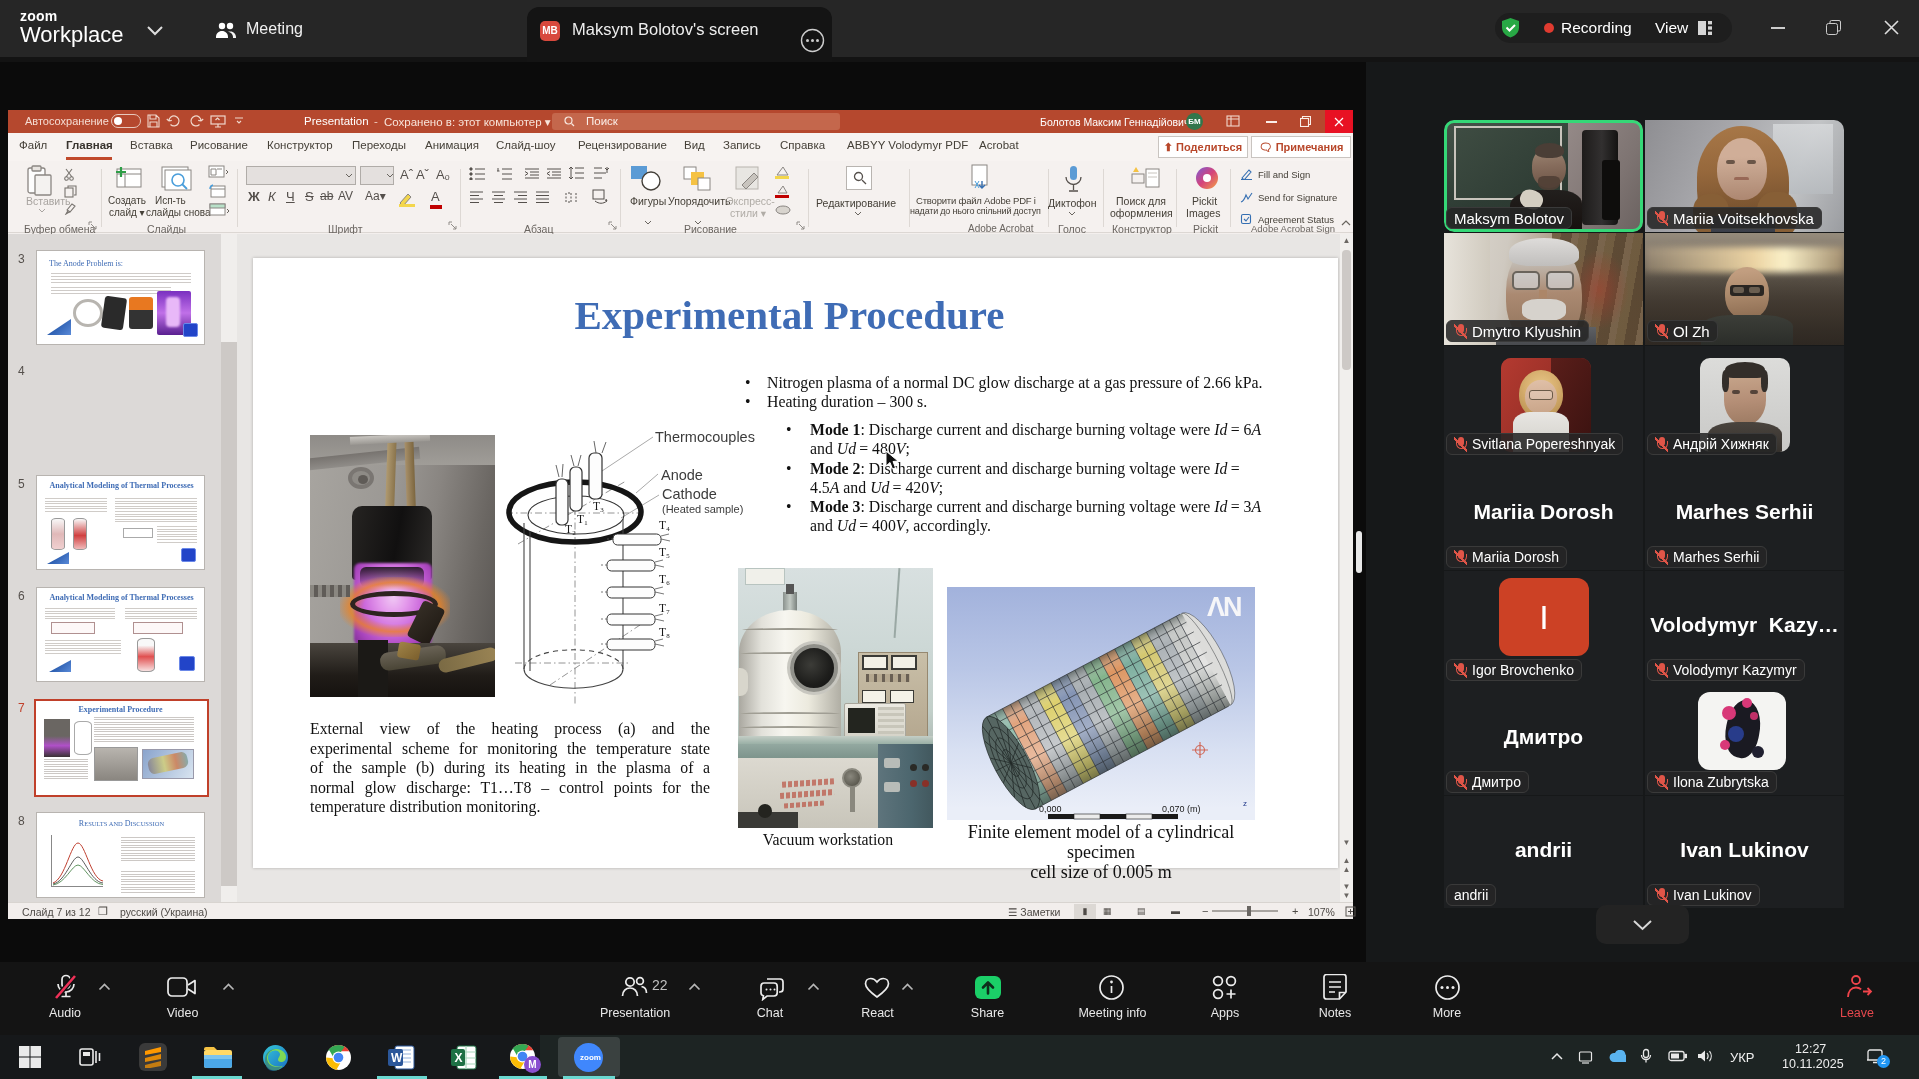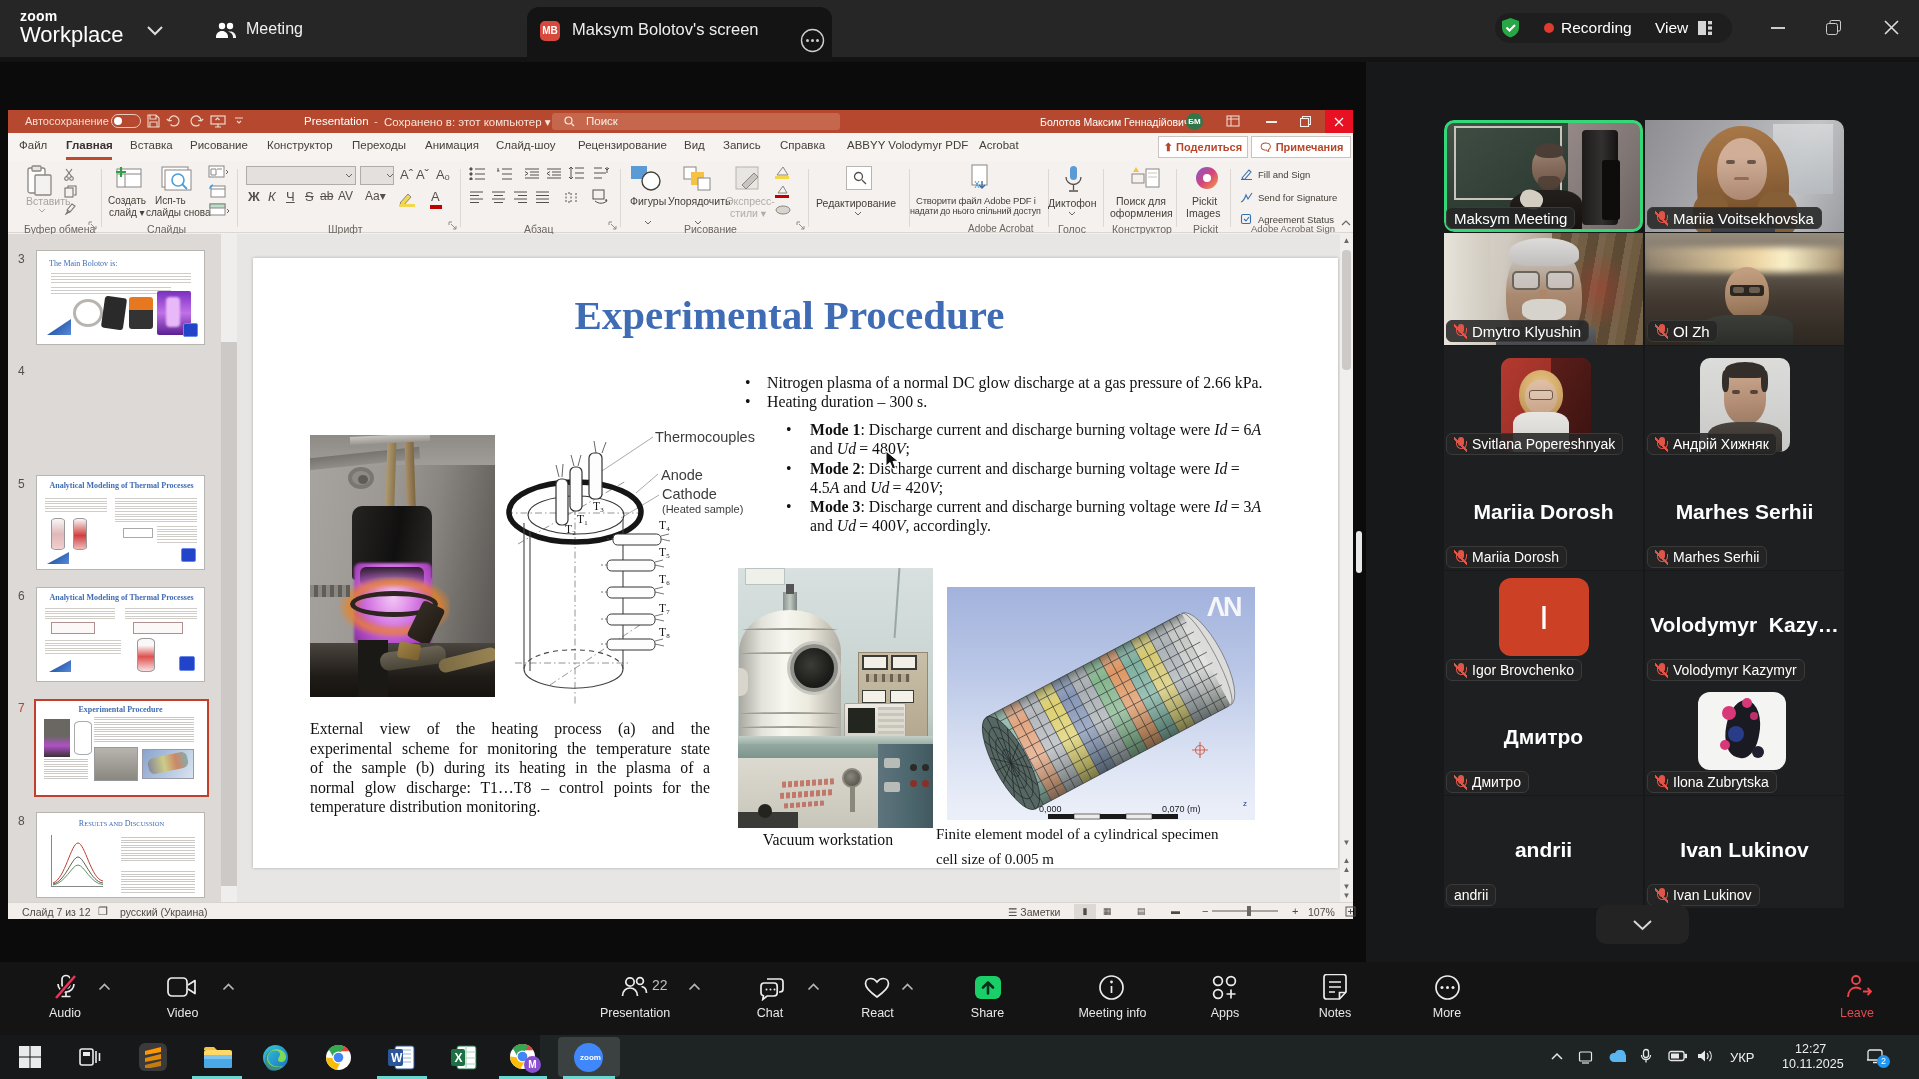--- a/index.html
+++ b/index.html
@@ -66,21 +66,21 @@
     <div class="a" style="left:124px;top:0;width:75px;height:112px;background:linear-gradient(120deg,#958a88,#7e7472 60%,#6a615f)"></div>
     <div class="a" style="left:138px;top:10px;width:36px;height:95px;background:linear-gradient(90deg,#1d1b1a,#323030 55%,#141312);border-radius:4px"></div>
     <div class="a" style="left:158px;top:40px;width:18px;height:60px;background:#0e0d0c;border-radius:3px"></div>
     <div class="a" style="left:88px;top:28px;width:34px;height:40px;border-radius:46% 54% 50% 50%;background:linear-gradient(175deg,#967e6c 15%,#866c5c 45%,#6a5244)"></div>
     <div class="a" style="left:91px;top:23px;width:29px;height:15px;border-radius:50% 50% 40% 40%;background:#4a3e36"></div>
     <div class="a" style="left:94px;top:56px;width:22px;height:14px;background:#503f35;border-radius:30% 30% 45% 45%;opacity:.9"></div>
     <div class="a" style="left:66px;top:70px;width:72px;height:42px;background:linear-gradient(180deg,#221f1d,#16100e);border-radius:38% 32% 0 0"></div>
     <div class="a" style="left:76px;top:70px;width:23px;height:19px;background:#d4cec2;border-radius:45%;transform:rotate(20deg)"></div>
     <div class="a" style="left:0;top:0;width:199px;height:112px;border:3px solid #35d877;border-radius:10px"></div>
     <div class="pill" style="left:2px;top:87px">
-        <span class="pn" style="font-size:15px">Maksym Meeting</span>
+        <span class="pn" style="font-size:15px">Maksym Bolotov</span>
       </div>
   </div>
 
   <div class="tile" style="left:1645px;top:120px;border-radius:0 10px 0 0;overflow:hidden">
     <div class="a" style="left:0;top:0;width:199px;height:112px;background:linear-gradient(115deg,#8e8e92 0%,#a6a6aa 35%,#c2c4c6 70%,#9a9ca0 100%)"></div>
     <div class="a" style="left:128px;top:4px;width:60px;height:70px;background:linear-gradient(180deg,#d8dadc,#b8bcc0);opacity:.8"></div>
     <div class="a" style="left:52px;top:6px;width:92px;height:108px;border-radius:48% 52% 40% 40%;background:linear-gradient(175deg,#a87848 0%,#96683c 40%,#7a5430 75%)"></div>
     <div class="a" style="left:72px;top:18px;width:50px;height:62px;border-radius:50% 50% 46% 46%;background:linear-gradient(178deg,#d0ae98 30%,#c09e88 60%,#ac8670)"></div>
     <div class="a" style="left:81px;top:40px;width:9px;height:3.5px;background:#6a5648;border-radius:2px"></div>
     <div class="a" style="left:102px;top:40px;width:9px;height:3.5px;background:#6a5648;border-radius:2px"></div>
@@ -601,21 +601,21 @@
   <div class="a" id="pthumbs">
 
     <span class="tn" style="left:10px;top:18px">3</span>
     <span class="tn" style="left:10px;top:130px">4</span>
     <span class="tn" style="left:10px;top:243px">5</span>
     <span class="tn" style="left:10px;top:355px">6</span>
     <span class="tn" style="left:10px;top:467px;color:#c0402a">7</span>
     <span class="tn" style="left:10px;top:580px">8</span>
 
     <div class="th" style="top:16px">
-      <div class="a" style="left:12px;top:8px;font-family:'Liberation Serif';font-size:8px;color:#3f6cb5">The Main Bolotov is:</div>
+      <div class="a" style="left:12px;top:8px;font-family:'Liberation Serif';font-size:8px;color:#3f6cb5">The Anode Problem is:</div>
       <div class="a" style="left:14px;top:22px;width:140px;height:10px;background:repeating-linear-gradient(#cfcbc8 0 1px,rgba(0,0,0,0) 1px 3px)"></div>
       <div class="a" style="left:14px;top:36px;width:120px;height:7px;background:repeating-linear-gradient(#cfcbc8 0 1px,rgba(0,0,0,0) 1px 3px)"></div>
       <div class="a" style="left:36px;top:48px;width:30px;height:28px;border-radius:50%;border:3px solid #b8b5b0"></div>
       <div class="a" style="left:66px;top:46px;width:22px;height:32px;background:#2a2a2a;border-radius:3px;transform:rotate(8deg)"></div>
       <div class="a" style="left:92px;top:46px;width:24px;height:32px;background:linear-gradient(180deg,#e87820 40%,#333 40%);border-radius:3px"></div>
       <div class="a" style="left:120px;top:40px;width:34px;height:44px;background:linear-gradient(180deg,#7a30c0,#c070e8 50%,#5a2090);border-radius:2px"></div>
       <div class="a" style="left:129px;top:46px;width:14px;height:30px;background:#e8b8f8;border-radius:4px;filter:blur(1px)"></div>
       <div class="a" style="left:10px;top:68px;width:24px;height:16px;background:linear-gradient(135deg,#2255a8 30%,#5a8ad8);clip-path:polygon(0 100%,100% 0,100% 100%)"></div>
       <div class="a" style="left:146px;top:72px;width:15px;height:14px;background:#2244c8;border-radius:2px;border:1.5px solid #6a88e8"></div>
     </div>
@@ -701,21 +701,21 @@
 
     <div class="cap" style="left:57px;top:461px;width:400px">
       <div style="text-align-last:justify">External view of the heating process (a) and the</div>
       <div style="text-align-last:justify">experimental scheme for monitoring the temperature state</div>
       <div style="text-align-last:justify">of the sample (b) during its heating in the plasma of a</div>
       <div style="text-align-last:justify">normal glow discharge: T1…T8 – control points for the</div>
       <div>temperature distribution monitoring.</div>
     </div>
 
     <div class="a" style="left:485px;top:573px;width:180px;text-align:center;font-size:15.8px">Vacuum workstation</div>
-    <div class="a" style="left:683px;top:564px;width:330px;text-align:left;font-size:15px;line-height:25px">Finite element model of a cylindrical specimen<br>cell size of 0.005 m</div>
+    <div class="a" style="left:683px;top:564px;width:330px;text-align:center;font-size:18px;line-height:20px">Finite element model of a cylindrical specimen<br>cell size of 0.005 m</div>
 
     <div class="a" id="plasma">
       <div class="a" style="left:0;top:0;width:185px;height:262px;background:linear-gradient(100deg,#a8a5a0 0%,#9b9894 40%,#898581 60%,#6b6763 82%,#565350 100%)"></div>
       <div class="a" style="left:0;top:0;width:185px;height:30px;background:linear-gradient(180deg,#8e8b87,#a09d98)"></div>
       <div class="a" style="left:-10px;top:18px;width:120px;height:12px;background:linear-gradient(180deg,#77736f,#908d89);transform:rotate(-6deg)"></div>
       <div class="a" style="left:38px;top:32px;width:26px;height:22px;border-radius:50%;border:4px solid #7a7672;background:#8e8b86"></div>
       <div class="a" style="left:48px;top:40px;width:10px;height:9px;border-radius:50%;background:#5f5b57"></div>
       <div class="a" style="left:76px;top:0;width:9px;height:100px;background:linear-gradient(90deg,#b09a70,#8a744c);border-radius:4px;transform:rotate(2deg)"></div>
       <div class="a" style="left:96px;top:0;width:9px;height:100px;background:linear-gradient(90deg,#a8906a,#7c663f);border-radius:4px;transform:rotate(-2deg)"></div>
       <div class="a" style="left:40px;top:0px;width:80px;height:8px;background:linear-gradient(180deg,#c8c5c0,#9a9792);transform:rotate(-3deg)"></div>

